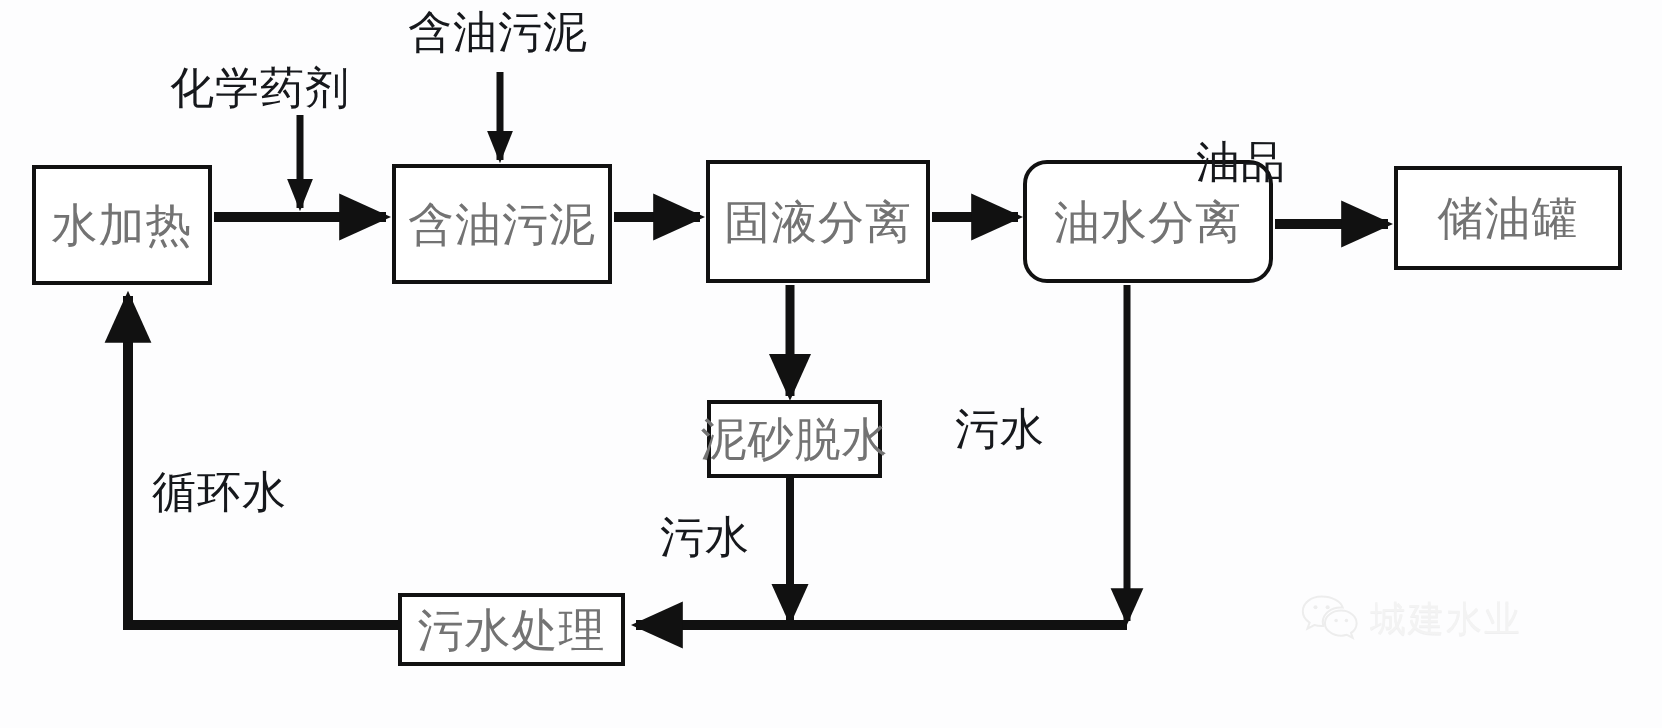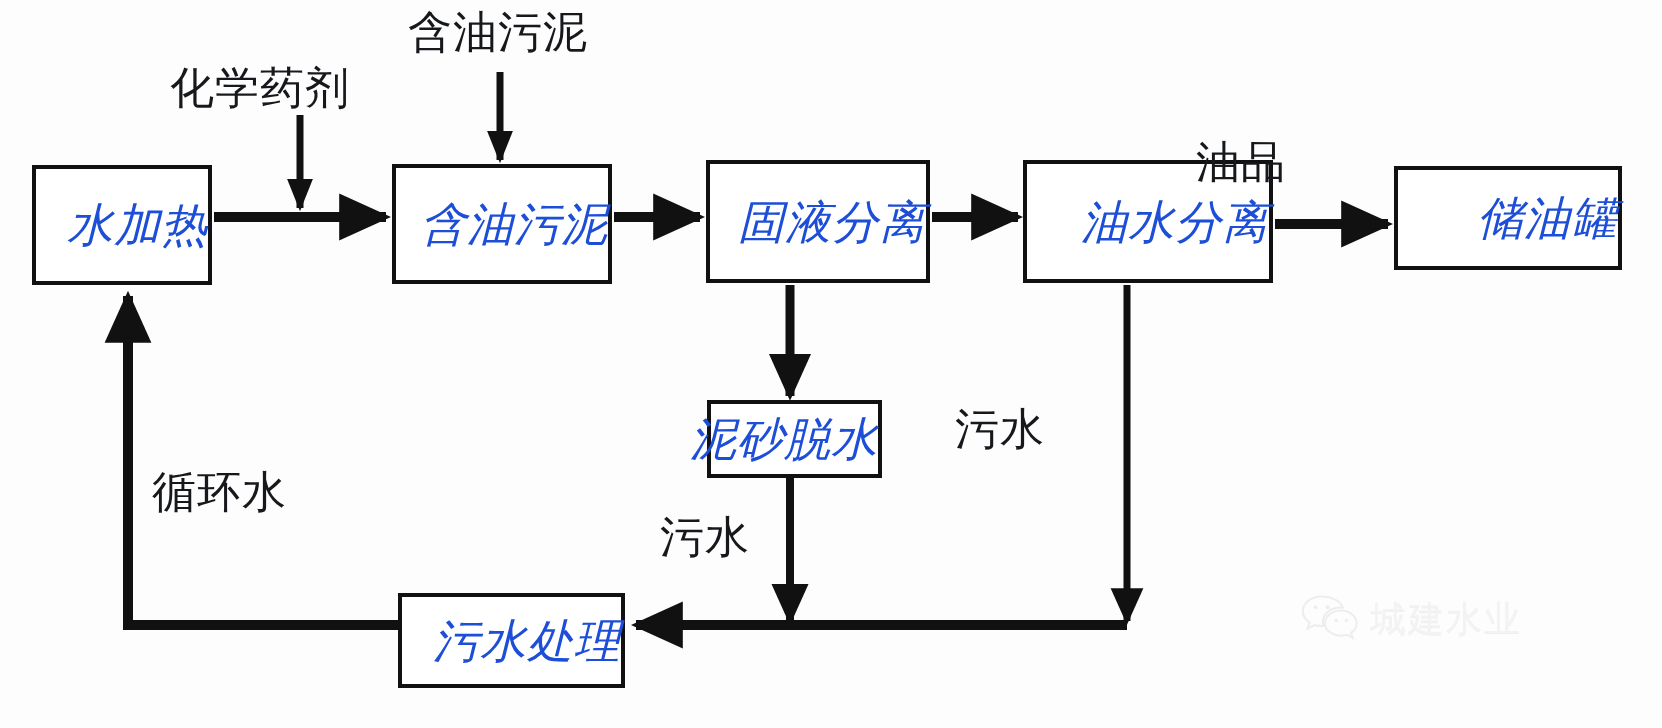--- a/index.html
+++ b/index.html
@@ -21,25 +21,24 @@
     width: 1662px;
     height: 728px;
   }
   .node-box {
     position: absolute;
     box-sizing: border-box;
     border: 4px solid #111111;
     background: #ffffff;
     display: flex;
     align-items: center;
-    justify-content: flex-end;
-    color: #1d4ed8;
+    justify-content: center;
+    color: #737373;
     letter-spacing: 1px;
     white-space: nowrap;
-    font-style: italic;
   }
   .node-label {
     font-size: 46px;
     line-height: 1;
     font-weight: 400;
   }
   .edge-label {
     position: absolute;
     color: #16181c;
     font-size: 44px;
@@ -106,33 +105,33 @@
   </div>
 
   <div class="node-box" style="left:392px; top:164px; width:220px; height:120px;">
     <span class="node-label">含油污泥</span>
   </div>
 
   <div class="node-box" style="left:706px; top:160px; width:224px; height:123px;">
     <span class="node-label">固液分离</span>
   </div>
 
-  <div class="node-box" style="left:1023px; top:160px; width:250px; height:123px;">
+  <div class="node-box" style="left:1023px; top:160px; width:250px; height:123px;border-radius:24px;">
     <span class="node-label">油水分离</span>
   </div>
 
   <div class="node-box" style="left:1394px; top:166px; width:228px; height:104px;">
     <span class="node-label">储油罐</span>
   </div>
 
   <div class="node-box" style="left:707px; top:400px; width:175px; height:78px;">
     <span class="node-label">泥砂脱水</span>
   </div>
 
-  <div class="node-box" style="left:398px; top:593px; width:227px; height:95px;">
+  <div class="node-box" style="left:398px; top:593px; width:227px; height:73px;">
     <span class="node-label">污水处理</span>
   </div>
 
   <div class="edge-label" style="left:170px; top:66px;">化学药剂</div>
 
   <div class="edge-label" style="left:392px; top:10px;margin-left:16px;">含油污泥</div>
 
   <div class="edge-label" style="left:1196px; top:140px;">油品</div>
 
   <div class="edge-label" style="left:955px; top:407px;">污水</div>

